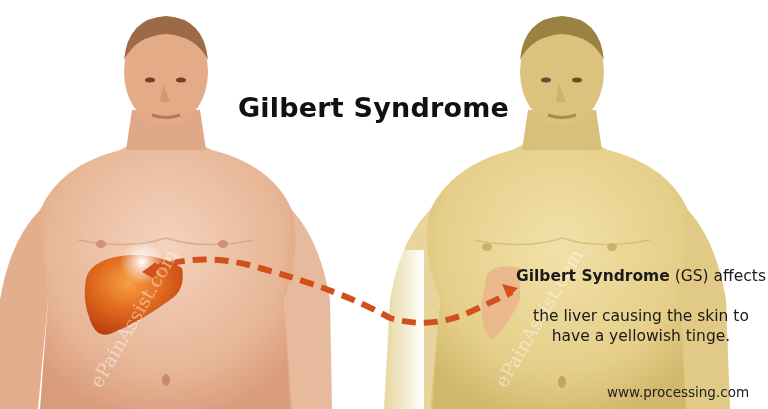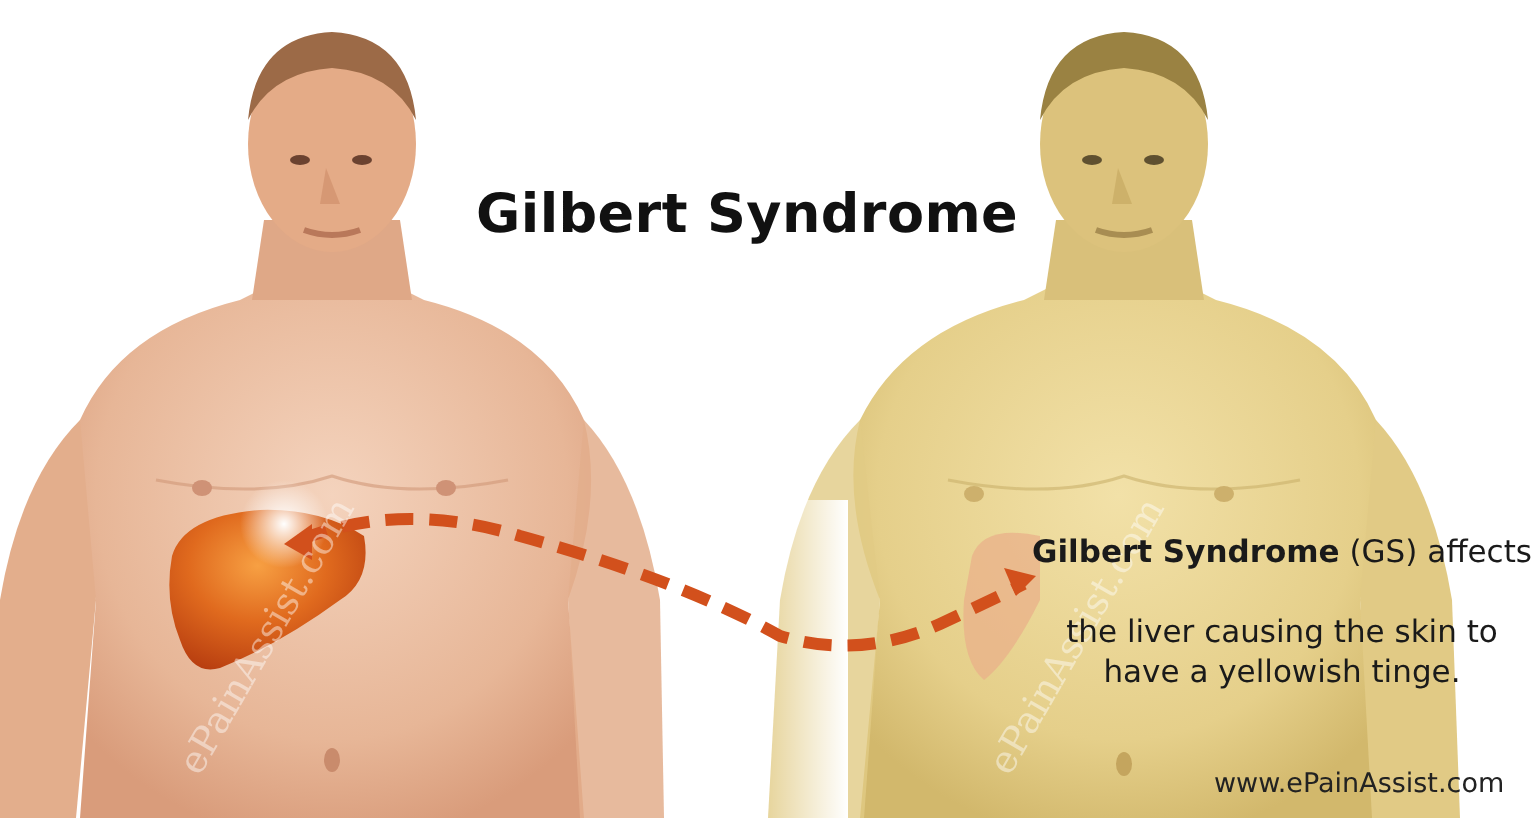--- a/index.html
+++ b/index.html
@@ -100,14 +100,14 @@
 
   <div class="title">Gilbert Syndrome</div>
 
   <div class="desc">
     <b>Gilbert Syndrome</b><span> (GS) affects</span><br>
     <br>
     <span>the liver causing the skin to</span><br>
     <span>have a yellowish tinge.</span>
   </div>
 
-  <div class="url">www.ePainAssist.com</div>
+  <div class="url">www.processing.com</div>
 </div>
 
 </body></html>

